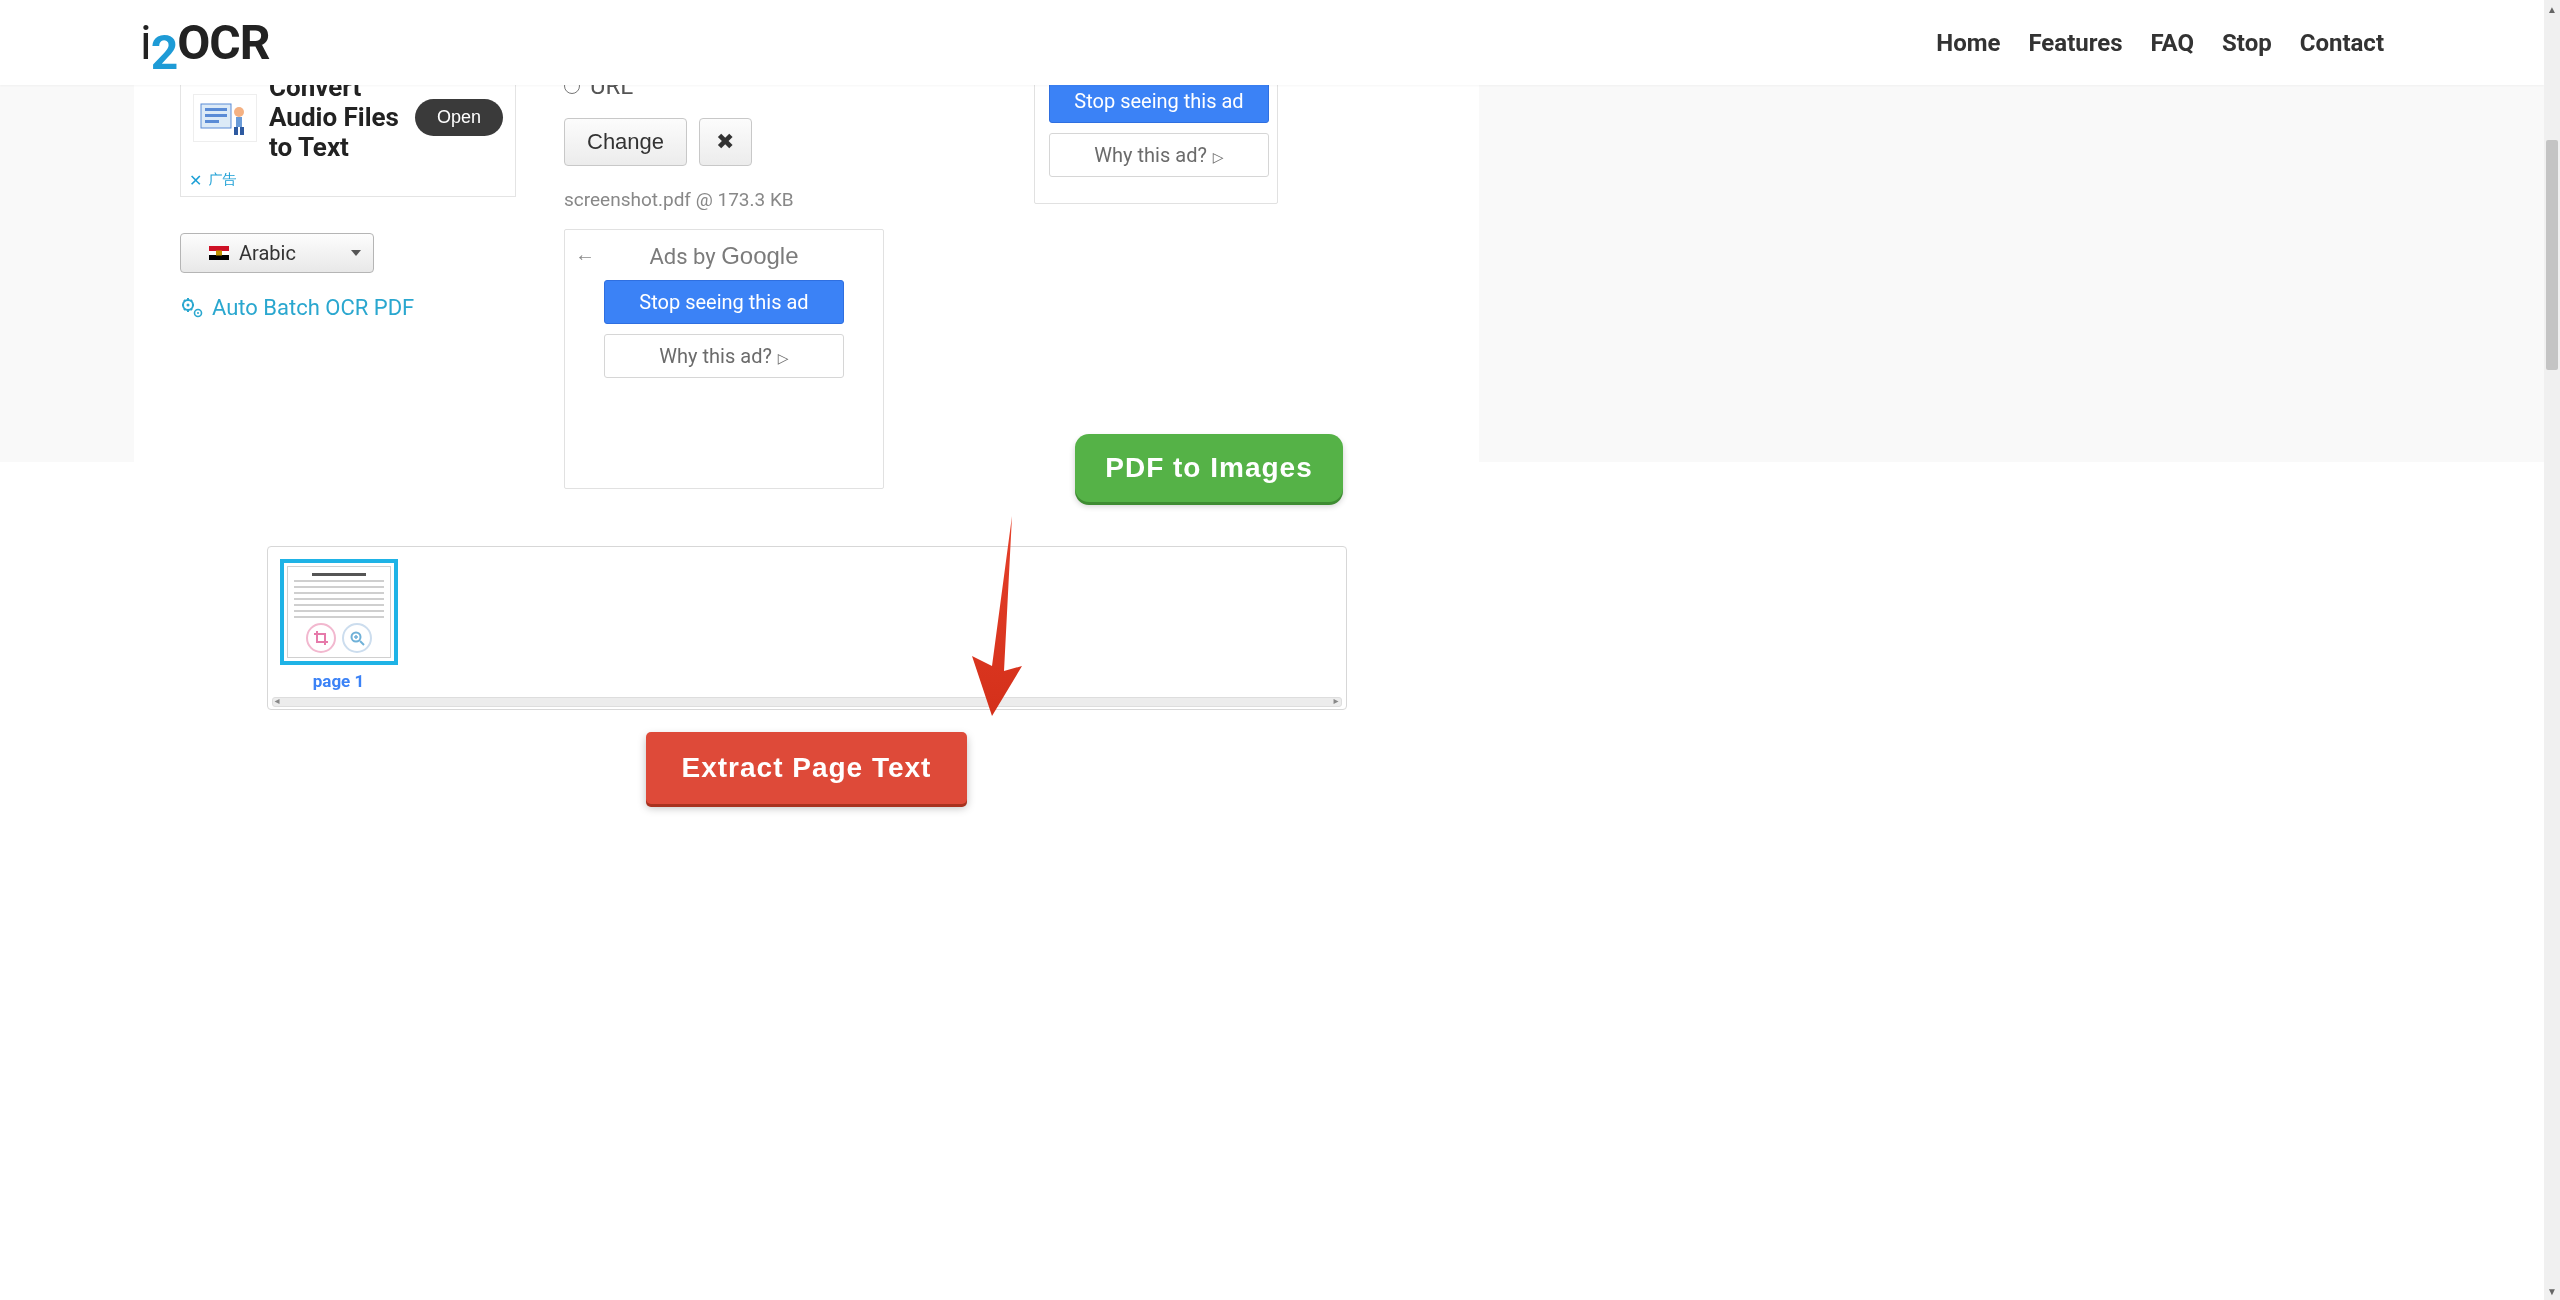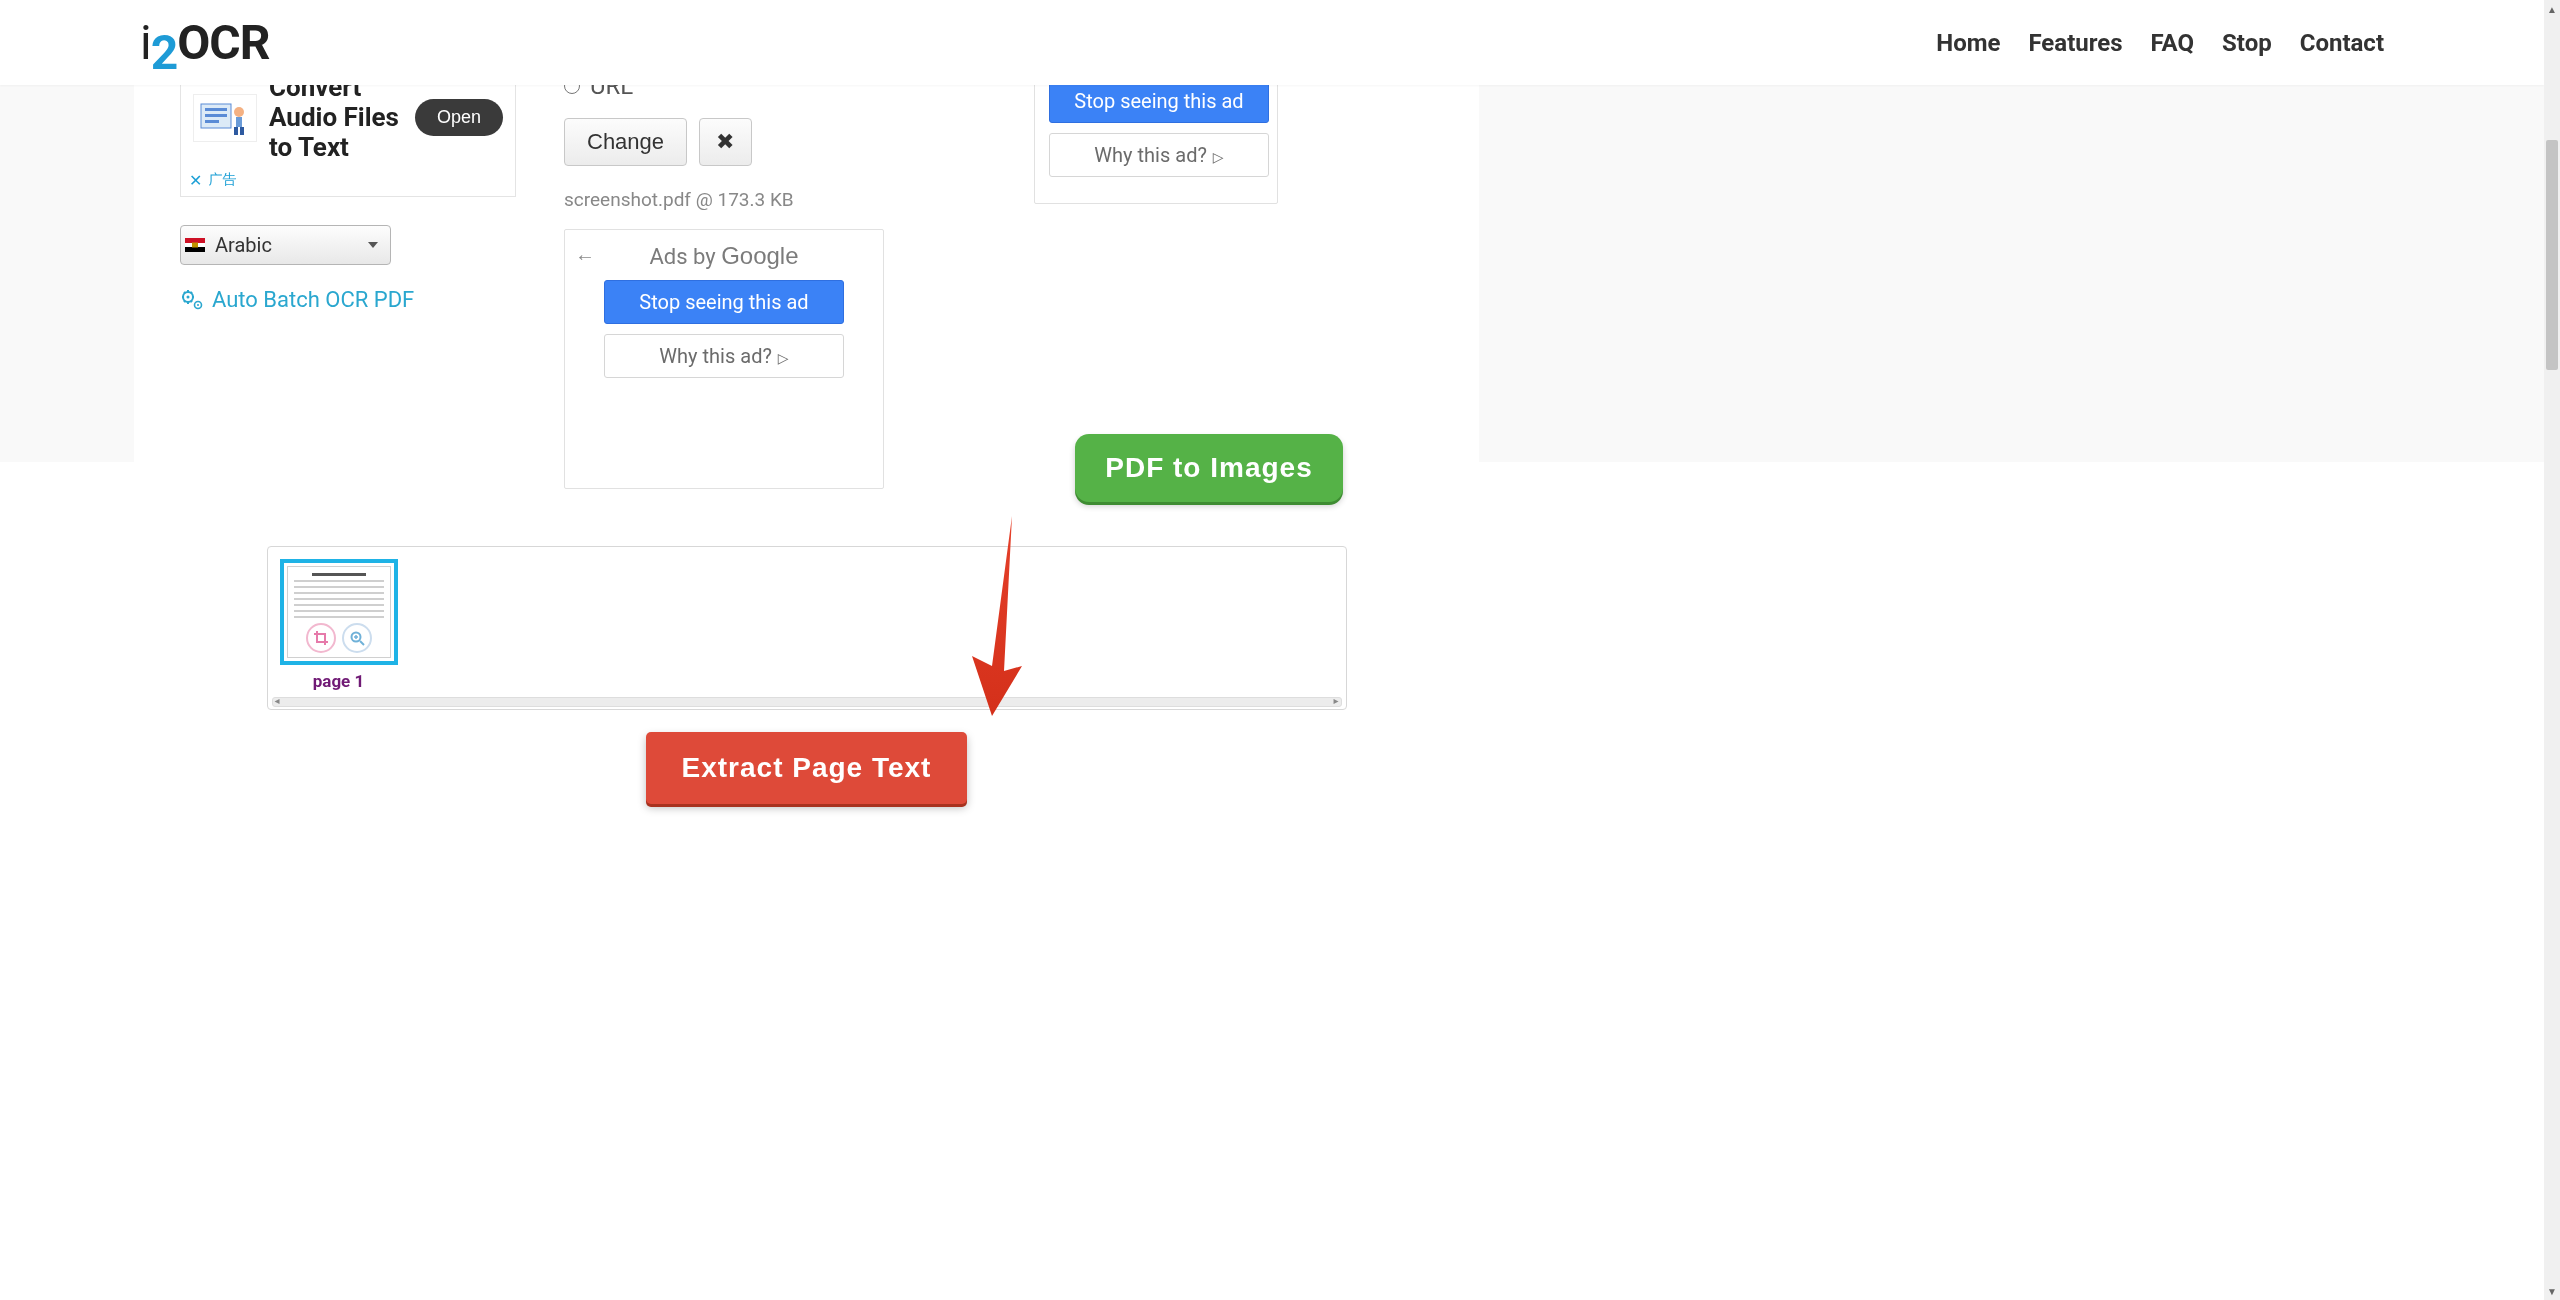--- a/index.html
+++ b/index.html
@@ -32,21 +32,21 @@
 .ad-card { background:#fff; border:1px solid #e4e4e4; width:336px; margin-top:62px; position:relative; }
 .ad-card-inner { display:flex; align-items:center; padding:10px 12px 6px 12px; gap:12px; }
 .ad-thumb { width:64px; height:48px; background:#fff; display:flex; align-items:center; justify-content:center; border:1px solid #eee; }
 .ad-thumb svg { width:52px; height:40px; }
 .ad-title { font-size:26px; font-weight:700; color:#222; line-height:1.15; }
 .ad-open { background:#3a3a3a; color:#fff; border:none; border-radius:20px; padding:8px 22px; font-size:18px; cursor:pointer; }
 .ad-foot { display:flex; align-items:center; gap:6px; padding:2px 8px 6px 8px; color:#1da0d6; font-size:14px; }
 .ad-foot .x { color:#1da0d6; font-size:16px; }
 
 
-.lang-select { margin-top:28px; width:211px; height:40px; border:1px solid #b5b5b5; border-radius:4px; background:linear-gradient(#fdfdfd,#e8e8e8); display:flex; align-items:center; padding:0 4px; cursor:pointer; position:relative; }
+.lang-select { margin-top:36px; width:194px; height:40px; border:1px solid #b5b5b5; border-radius:4px; background:linear-gradient(#fdfdfd,#e8e8e8); display:flex; align-items:center; padding:0 28px; cursor:pointer; position:relative; }
 .lang-flag { width:20px; height:14px; margin-right:10px; background:linear-gradient(to bottom,#ce1126 0%,#ce1126 33%,#fff 33%,#fff 66%,#000 66%,#000 100%); position:relative; }
 .lang-flag::after{content:""; position:absolute; left:50%; top:50%; width:6px; height:5px; background:#c09300; transform:translate(-50%,-50%);}
 .lang-text { font-size:20px; color:#333; }
 .lang-caret { position:absolute; right:12px; width:0;height:0;border-left:5px solid transparent;border-right:5px solid transparent;border-top:6px solid #555; }
 
 
 .auto-batch { margin-top:22px; display:flex; align-items:center; gap:8px; color:#2aa7cf; font-size:22px; cursor:pointer; }
 .auto-batch svg { width:24px; height:24px; }
 
 
@@ -87,21 +87,21 @@
 
 .pages-panel { margin:24px auto 0 auto; width:1080px; border:1px solid #d7d7d7; border-radius:4px; background:#fff; padding:12px 12px 4px 12px; position:relative; }
 .page-thumb { width:118px; border:4px solid #1fb3e6; background:#fff; padding:3px; display:inline-block; position:relative; }
 .page-thumb-inner { width:100%; height:92px; background:#fff; border:1px solid #d0d0d0; position:relative; overflow:hidden; }
 .doc-lines { position:absolute; top:6px; left:6px; right:6px; }
 .doc-lines div { height:2px; background:#cfcfcf; margin-bottom:4px; }
 .doc-lines div:nth-child(1){width:60%; margin-left:auto; margin-right:auto; background:#555; height:3px;}
 .thumb-tools { position:absolute; bottom:4px; left:0; right:0; display:flex; justify-content:center; gap:6px; }
 .tool-circ { width:30px; height:30px; border-radius:50%; background:#fff; border:2px solid #cde; display:flex; align-items:center; justify-content:center; font-size:14px; color:#6fb1d8; }
 .tool-circ.pink { border-color:#f2b8cf; color:#e67aaa; }
-.page-label { text-align:center; font-size:17px; font-weight:700; color:#701a75; margin-top:6px; }
+.page-label { text-align:center; font-size:17px; font-weight:700; color:#3b82f6; margin-top:6px; }
 .hscroll { position:absolute; left:4px; right:4px; bottom:2px; height:10px; background:#ececec; border:1px solid #ddd; border-radius:3px; }
 .hscroll::before{content:"◂"; position:absolute; left:2px; top:-3px; font-size:10px; color:#888;}
 .hscroll::after{content:"▸"; position:absolute; right:2px; top:-3px; font-size:10px; color:#888;}
 
 
 .red-arrow { position:absolute; left:828px; top:516px; width:80px; height:200px; z-index:5; pointer-events:none; }
 
 
 .extract-wrap { text-align:center; margin-top:22px; }
 .extract-btn { background:#de4a39; color:#fff; font-size:28px; font-weight:700; border:none; border-radius:5px; padding:20px 36px; box-shadow:0 3px 0 #a8321f, 0 4px 8px rgba(0,0,0,0.25); cursor:pointer; letter-spacing:1px; }

